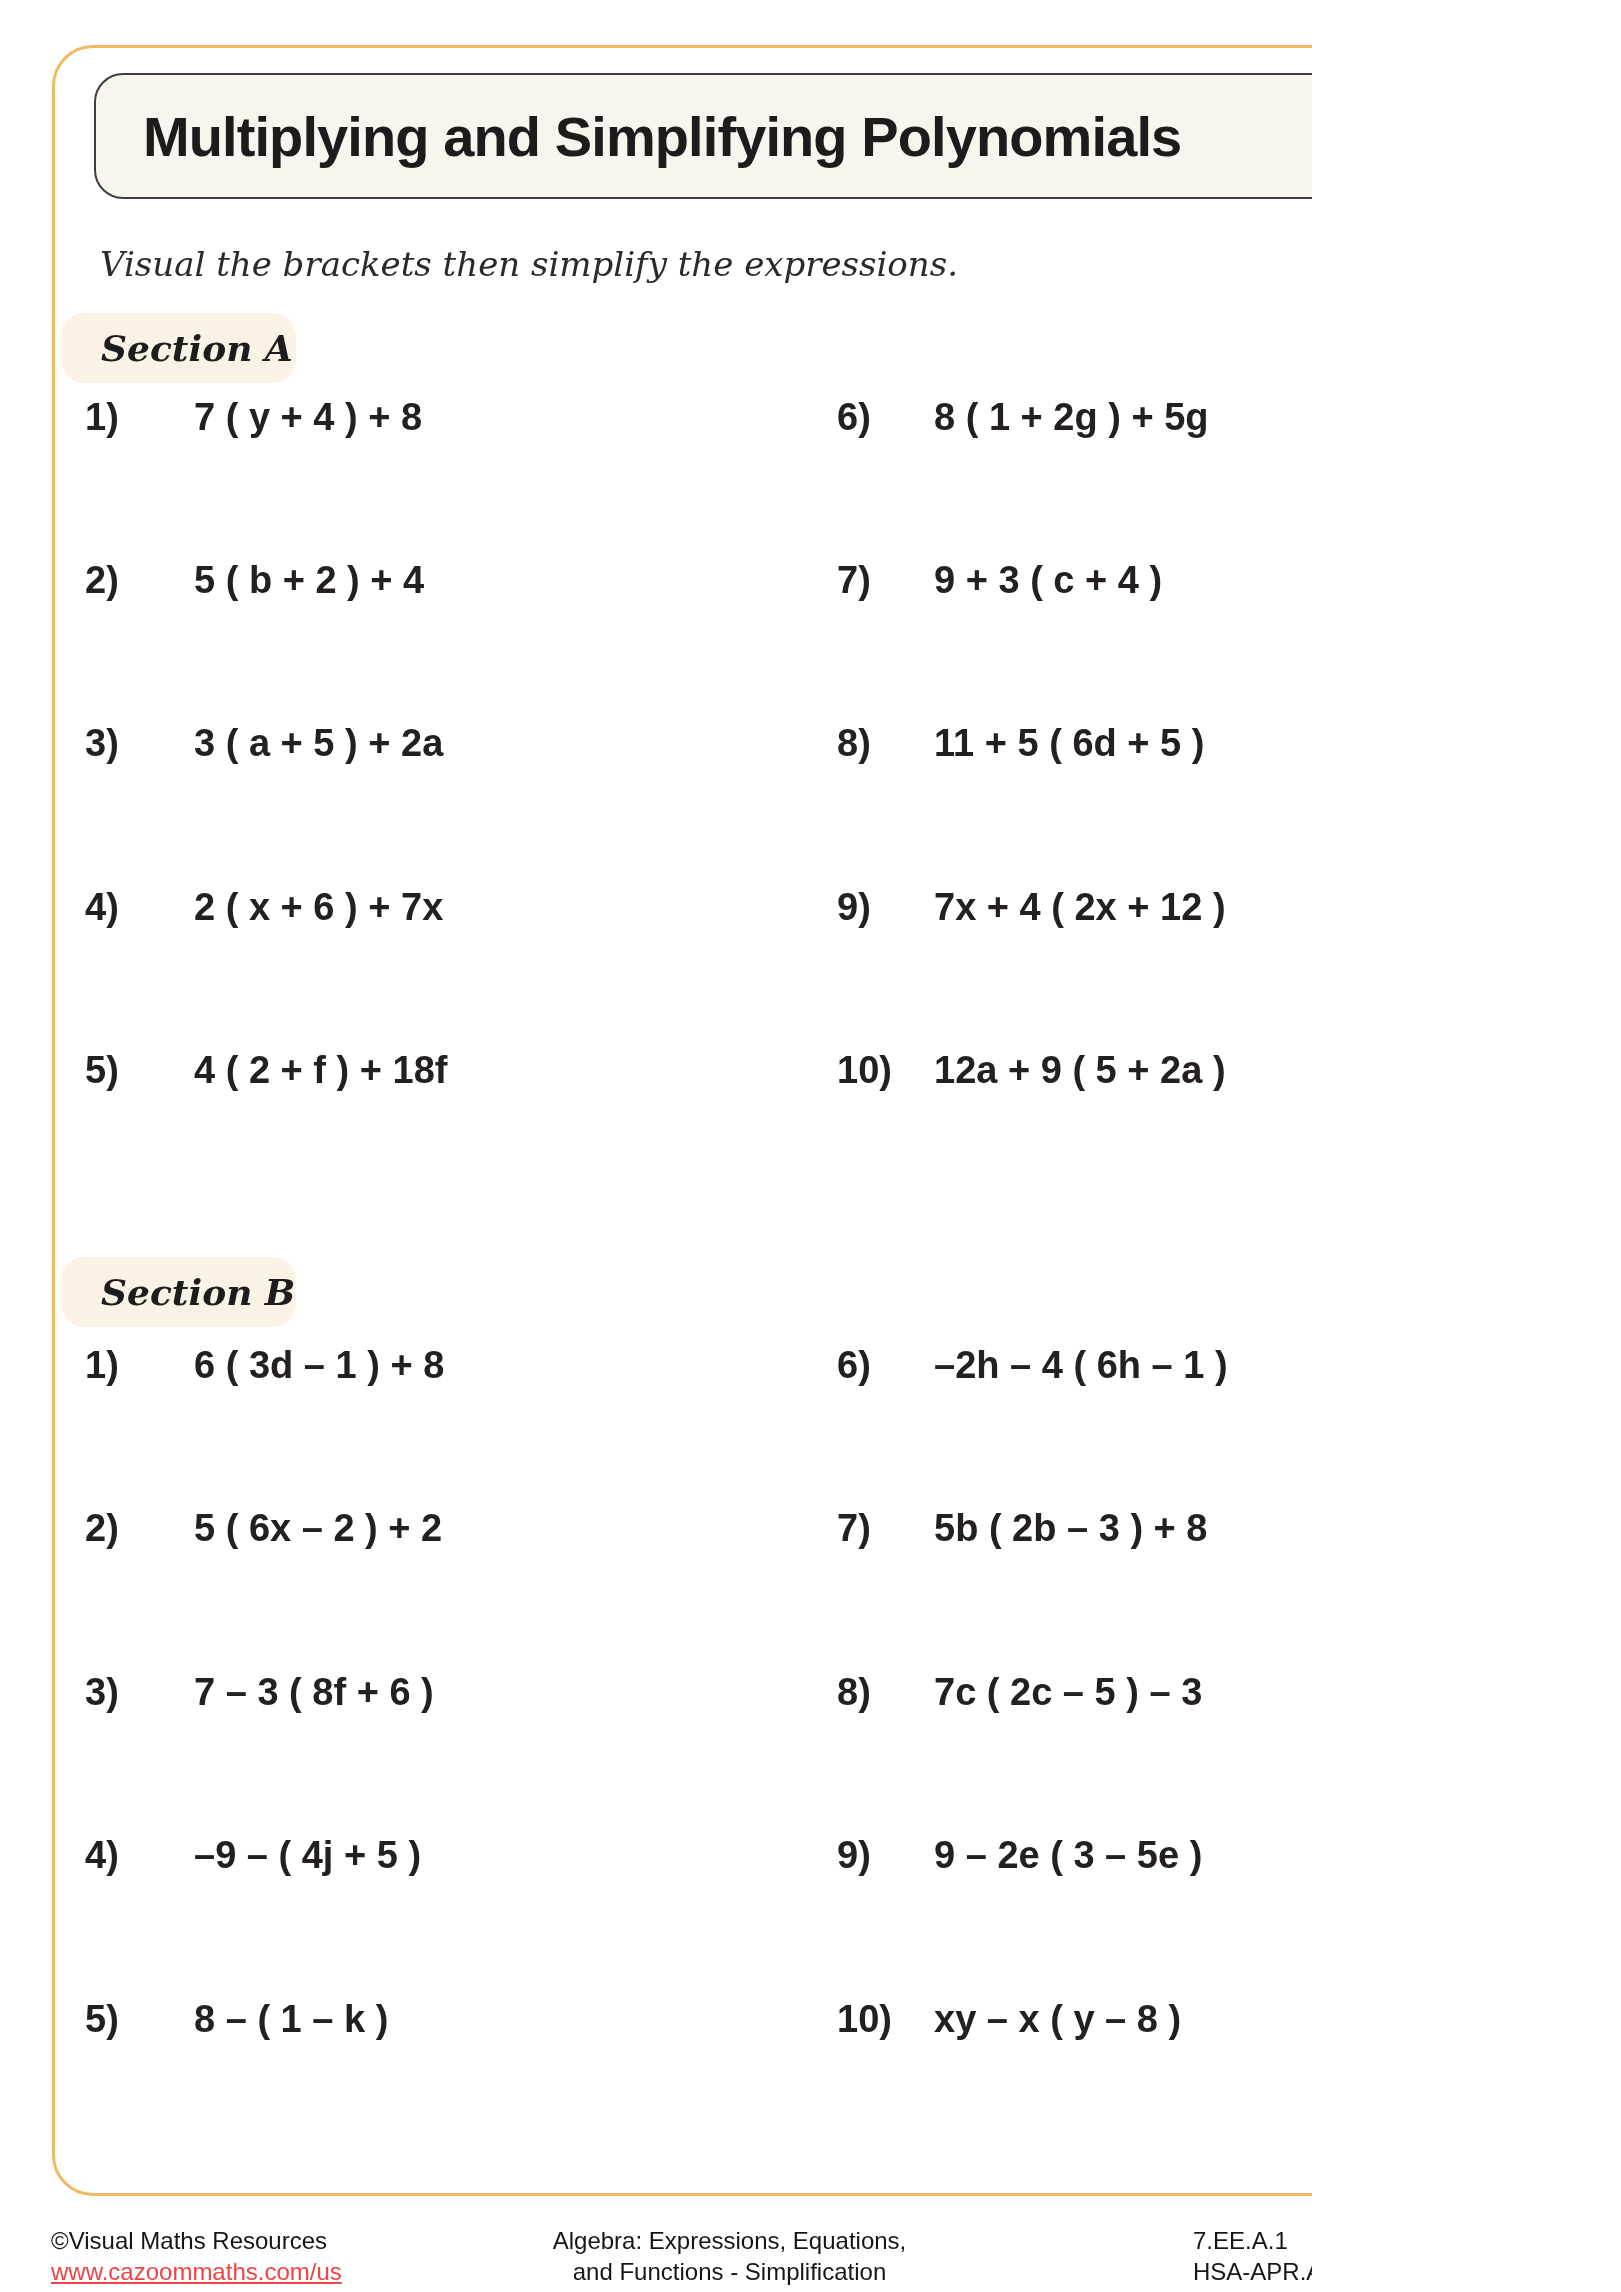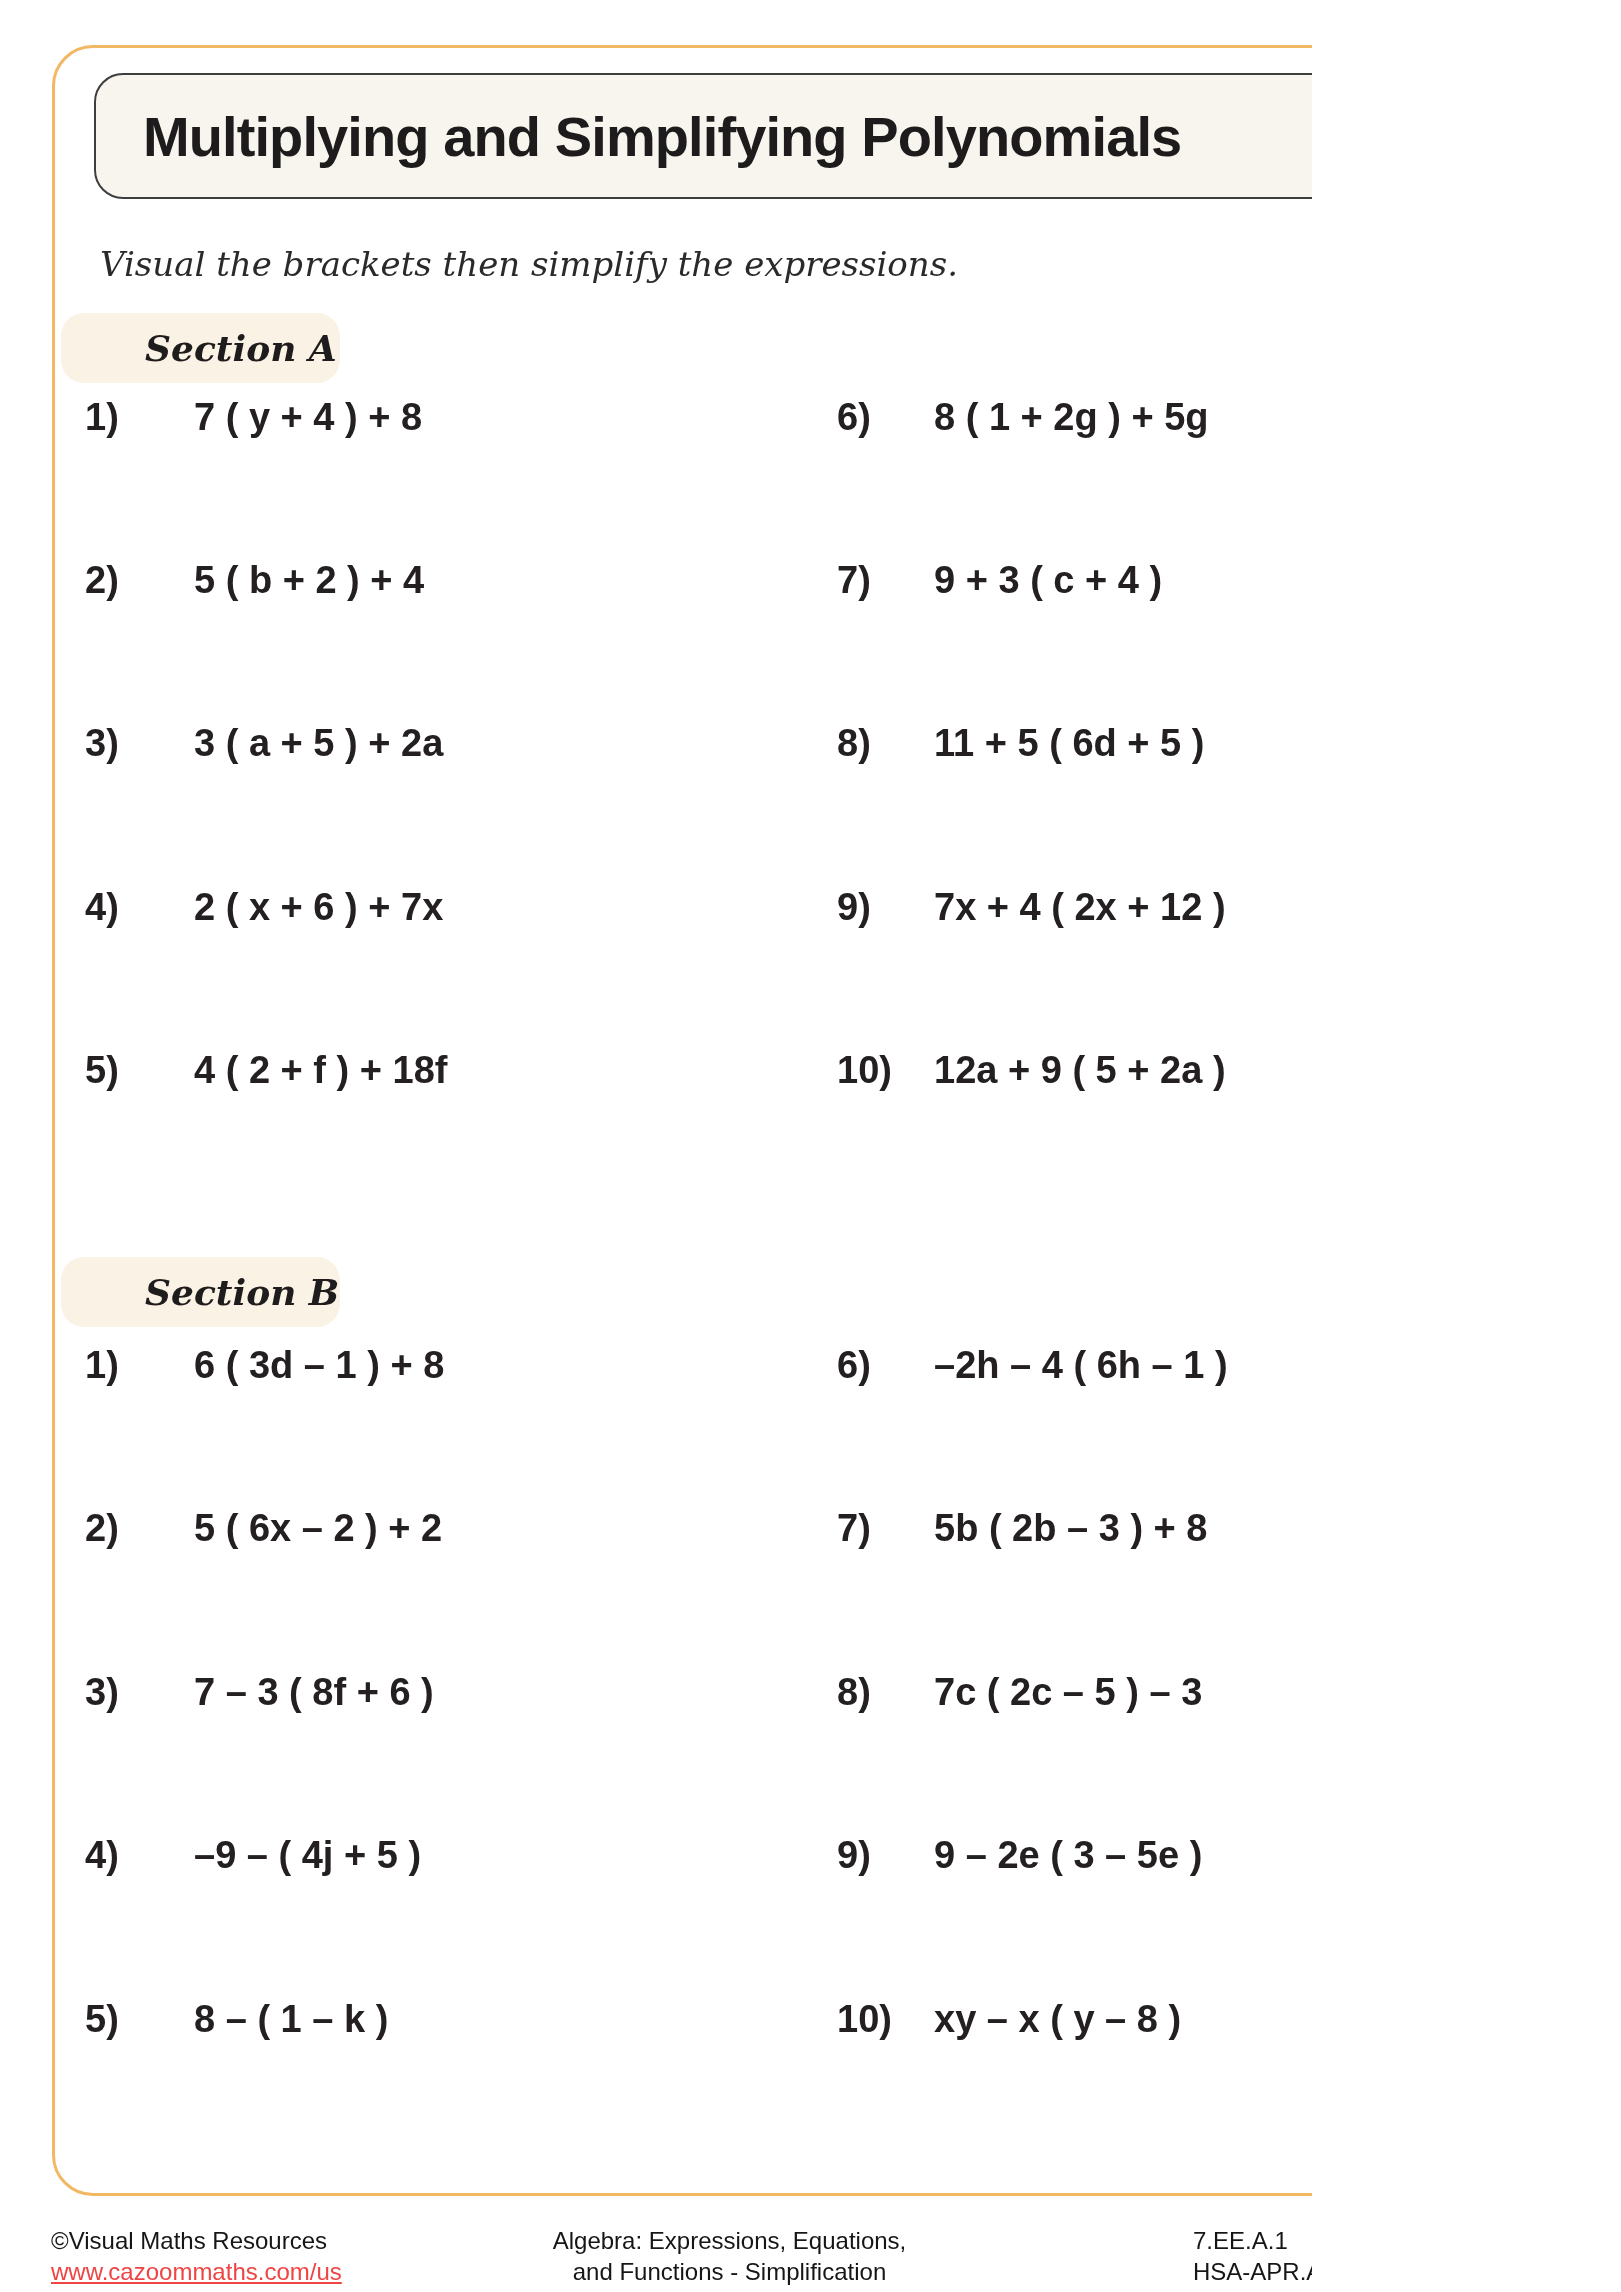--- a/index.html
+++ b/index.html
@@ -11,21 +11,21 @@
         background:#F8F5EE;border:2.7px solid #3E3E3E;border-radius:29px;display:flex;align-items:center;}
   .title-text{margin-left:47px;font-size:56px;font-weight:bold;letter-spacing:-0.9px;color:#1d1b1b;
         font-family:"Liberation Sans",sans-serif;}
   .logo{position:absolute;right:20.6px;top:16px;width:125px;display:flex;flex-direction:row;align-items:center;}
   .logo-square{width:64px;height:72px;background:#0d0d0d;display:flex;align-items:center;justify-content:center;}
   .logo-square svg{width:56px;height:64px;display:block;}
   .logo-word{margin-top:0.9px;font-family:"DejaVu Serif",serif;font-weight:bold;font-size:30px;color:#0d0d0d;letter-spacing:0.9px;}
   .instruction{position:absolute;left:100px;top:244px;font-family:"DejaVu Serif",serif;font-style:italic;
         font-size:34px;color:#2a2a2a;}
   .section-pill{position:absolute;left:61px;width:235px;height:70px;background:#FAF2E4;border-radius:23px;
-        display:flex;align-items:center;padding-left:44px;}
+        display:flex;align-items:center;}
   .section-pill.sa{top:313px;}
   .section-pill.sb{top:1257px;}
   .section-label{margin-left:40px;font-family:"DejaVu Serif",serif;font-style:italic;font-weight:bold;
         font-size:36px;color:#1e1c1c;}
   .prob{position:absolute;display:flex;white-space:nowrap;font-weight:bold;font-size:38px;line-height:43px;
         color:#242021;font-family:"Liberation Sans",sans-serif;}
   .cL{left:85px;}  .cL .num{width:109px;flex-shrink:0;}
   .cR{left:837px;} .cR .num{width:97px;flex-shrink:0;}
   .a0{top:396px;} .a1{top:559px;} .a2{top:722px;} .a3{top:886px;} .a4{top:1049px;}
   .b0{top:1344px;} .b1{top:1507px;} .b2{top:1671px;} .b3{top:1834px;} .b4{top:1998px;}

